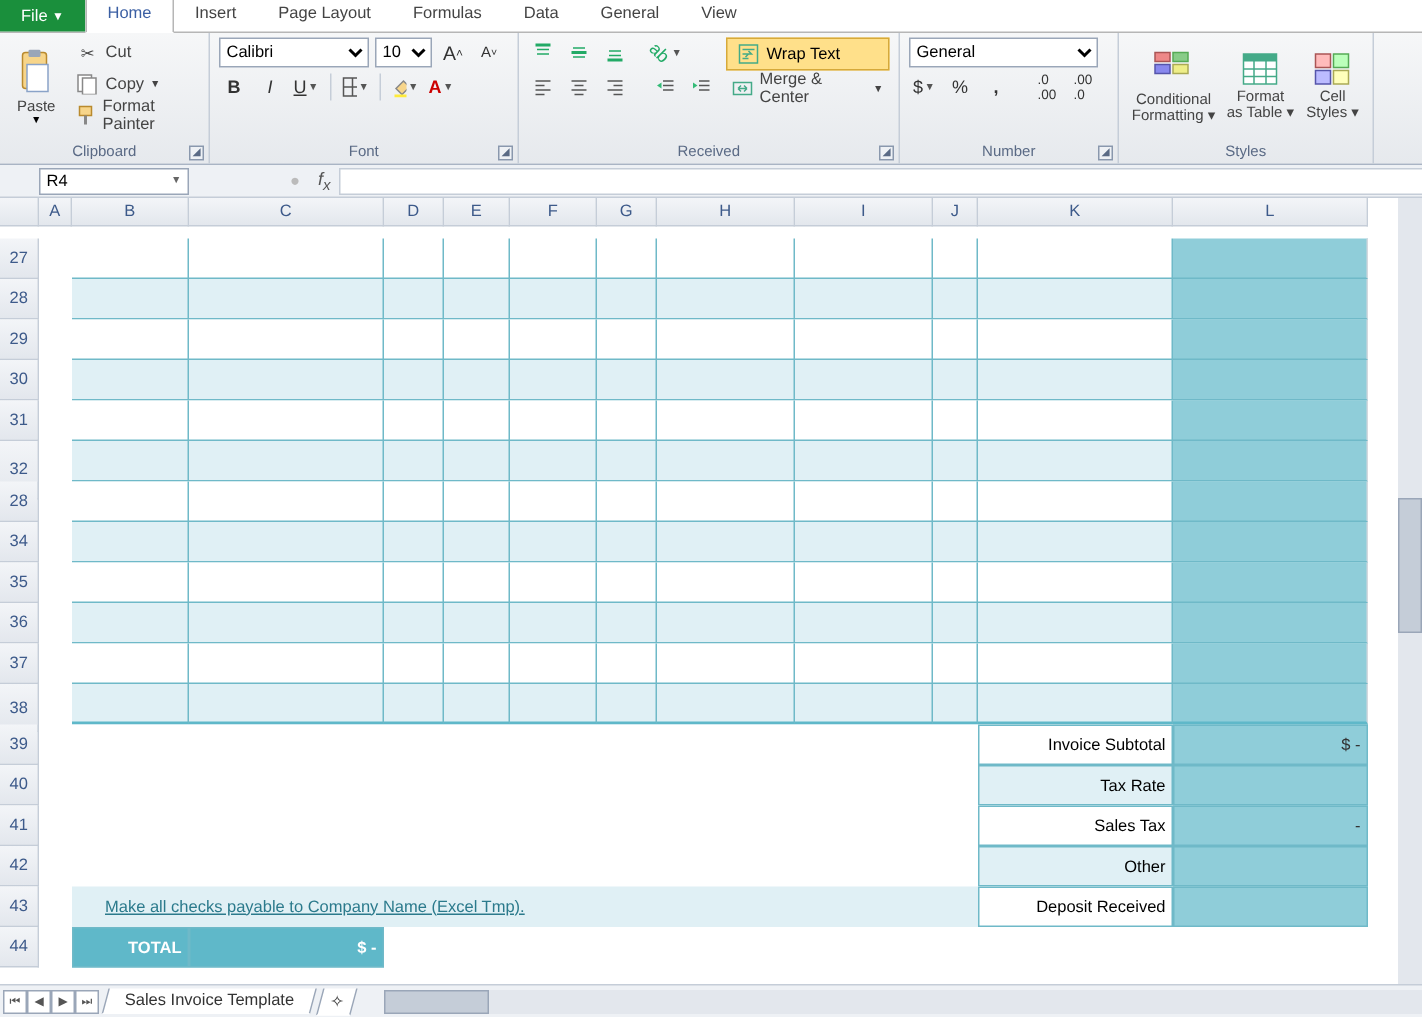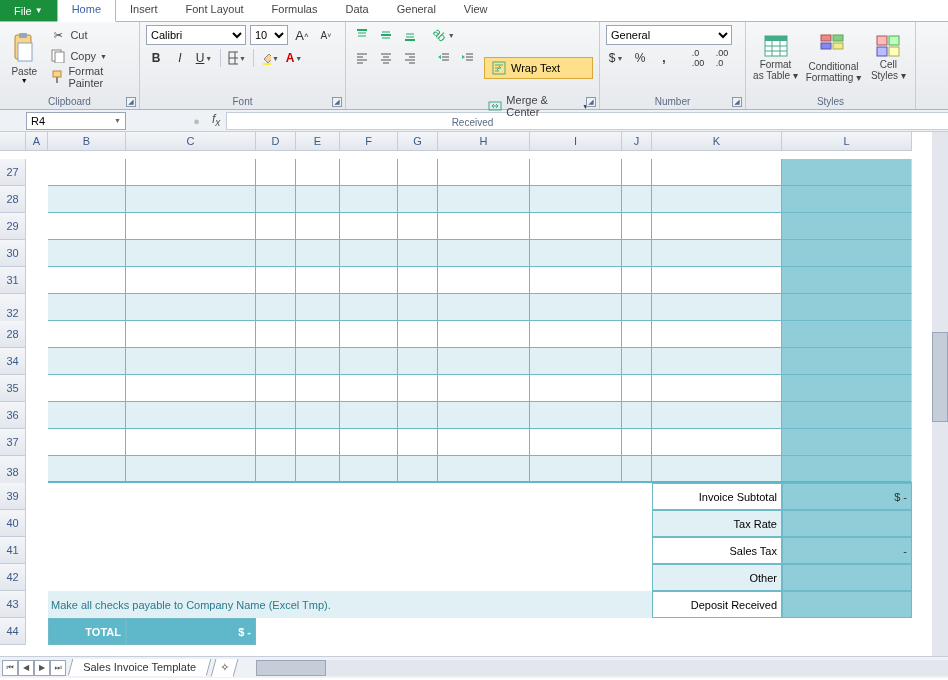--- a/index.html
+++ b/index.html
@@ -73,21 +73,21 @@
 </head>
 <body>
 
 <div class="ribbon-tabs">
   <div class="file-tab">
       <span>File</span>
       <span class="dd">▼</span>
     </div>
   <div class="rtab active">Home</div>
   <div class="rtab">Insert</div>
-  <div class="rtab">Font Layout</div>
+  <div class="rtab">Page Layout</div>
   <div class="rtab">Formulas</div>
   <div class="rtab">Data</div>
   <div class="rtab">General</div>
   <div class="rtab">View</div>
 </div>
 
 <div class="ribbon">
 
   <div class="rgroup" style="width:140px">
     <div class="rrow" style="align-items:flex-start;">
@@ -246,21 +246,21 @@
           <div class="toolbtn">
               <svg width="14" height="14">
                 <line x1="5" y1="3" x2="12" y2="3" stroke="#555"></line>
                 <line x1="5" y1="6" x2="12" y2="6" stroke="#555"></line>
                 <line x1="5" y1="9" x2="12" y2="9" stroke="#555"></line>
                 <path d="M1 4 L4 6 L1 8 Z" fill="#3b7"></path>
               </svg>
             </div>
         </div>
       </div>
-      <div style="display:flex;flex-direction:column;gap:17px;margin-top:32px;">
+      <div style="display:flex;flex-direction:column;gap:2px;">
         <div class="wrap-text-btn">
           <span class="icon-box">
               <svg width="14" height="14">
                 <rect x="1" y="1" width="12" height="12" fill="none" stroke="#4a8"></rect>
                 <path d="M3 4 h8 M3 7 h6 l-2 -2 M7 7 l-2 2 M3 10 h4" stroke="#4a8" fill="none"></path>
               </svg>
             </span>
           <span>Wrap Text</span>
         </div>
         <div class="smallbtn">
@@ -292,43 +292,43 @@
         <div class="toolbtn" style="font-size:9px;">.0<br>.00</div>
         <div class="toolbtn" style="font-size:9px;">.00<br>.0</div>
       </div>
     </div>
     <div class="rgroup-label">Number</div>
     <div class="rgroup-dialog">◢</div>
   </div>
 
   <div class="rgroup" style="width:170px">
     <div class="rrow" style="align-items:flex-start;">
+      <div class="bigbtn" style="width:62px">
+        <span>
+            <svg width="28" height="26">
+              <rect x="2" y="2" width="10" height="6" fill="#e88" stroke="#a55"></rect>
+              <rect x="14" y="2" width="10" height="6" fill="#8c8" stroke="#5a5"></rect>
+              <rect x="2" y="10" width="10" height="6" fill="#88e" stroke="#55a"></rect>
+              <rect x="14" y="10" width="10" height="6" fill="#ee8" stroke="#aa5"></rect>
+            </svg>
+          </span>
+        <span class="bl"><span>Conditional</span><br><span>Formatting</span> ▾</span>
+      </div>
       <div class="bigbtn" style="width:48px">
         <span>
             <svg width="24" height="22">
               <rect x="1" y="1" width="22" height="20" fill="#fff" stroke="#4a8"></rect>
               <rect x="1" y="1" width="22" height="5" fill="#4a8"></rect>
               <line x1="8" y1="1" x2="8" y2="21" stroke="#4a8"></line>
               <line x1="16" y1="1" x2="16" y2="21" stroke="#4a8"></line>
               <line x1="1" y1="11" x2="23" y2="11" stroke="#4a8"></line>
               <line x1="1" y1="16" x2="23" y2="16" stroke="#4a8"></line>
             </svg>
           </span>
         <span class="bl"><span>Format</span><br><span>as Table</span> ▾</span>
-      </div>
-      <div class="bigbtn" style="width:62px">
-        <span>
-            <svg width="28" height="26">
-              <rect x="2" y="2" width="10" height="6" fill="#e88" stroke="#a55"></rect>
-              <rect x="14" y="2" width="10" height="6" fill="#8c8" stroke="#5a5"></rect>
-              <rect x="2" y="10" width="10" height="6" fill="#88e" stroke="#55a"></rect>
-              <rect x="14" y="10" width="10" height="6" fill="#ee8" stroke="#aa5"></rect>
-            </svg>
-          </span>
-        <span class="bl"><span>Conditional</span><br><span>Formatting</span> ▾</span>
       </div>
       <div class="bigbtn" style="width:42px">
         <span>
             <svg width="24" height="22">
               <rect x="1" y="1" width="10" height="9" fill="#fbb" stroke="#a55"></rect>
               <rect x="13" y="1" width="10" height="9" fill="#bfb" stroke="#5a5"></rect>
               <rect x="1" y="12" width="10" height="9" fill="#bbf" stroke="#55a"></rect>
               <rect x="13" y="12" width="10" height="9" fill="#ffb" stroke="#aa5"></rect>
             </svg>
           </span>
@@ -570,21 +570,21 @@
       <div class="cell" style="height:27px;border:none;"></div>
       <div class="cell" style="height:27px;border:none;"></div>
       <div class="cell" style="height:27px;border:none;"></div>
       <div class="cell" style="height:27px;border:none;"></div>
       <div class="cell" style="height:27px;border:none;"></div>
       <div class="cell" style="height:27px;border:none;"></div>
       <div class="cell ralign band-light" style="height:27px;border:1px solid #6fb9c8;">Other</div>
       <div class="cell teal-mid ralign" style="height:27px;border:1px solid #6fb9c8; color:#333;"></div>
       <div class="rowhdr" style="height:27px">43</div>
       <div class="cell" style="height:27px;border:none;"></div>
-      <div class="cell cell" style="height:27px;border:none;grid-column: span 9; background:#e0f0f5; color:#2b7a8c; padding-left:3px;">Make all checks payable to Company Name (Excel Tmp).</div>
+      <div class="cell cell" style="height:27px;border:none;grid-column: span 9; background:#e0f0f5; color:#2b7a8c; padding-left:22px;text-decoration:underline;">Make all checks payable to Company Name (Excel Tmp).</div>
       <div class="cell ralign" style="height:27px;border:1px solid #6fb9c8;">Deposit Received</div>
       <div class="cell teal-mid ralign" style="height:27px;border:1px solid #6fb9c8; color:#333;"></div>
       <div class="rowhdr" style="height:27px">44</div>
       <div class="cell" style="height:27px;border:none;"></div>
       <div class="cell ralign teal-dark txt-bold" style="height:27px;border:1px solid #6fb9c8;color:#fff;">TOTAL</div>
       <div class="cell teal-mid ralign teal-dark txt-bold" style="height:27px;border:1px solid #6fb9c8; color:#333;color:#fff;background:#5fb8c9;">$                       -</div>
     </div>
   <div class="vscroll">
       <div class="thumb"></div>
     </div>

